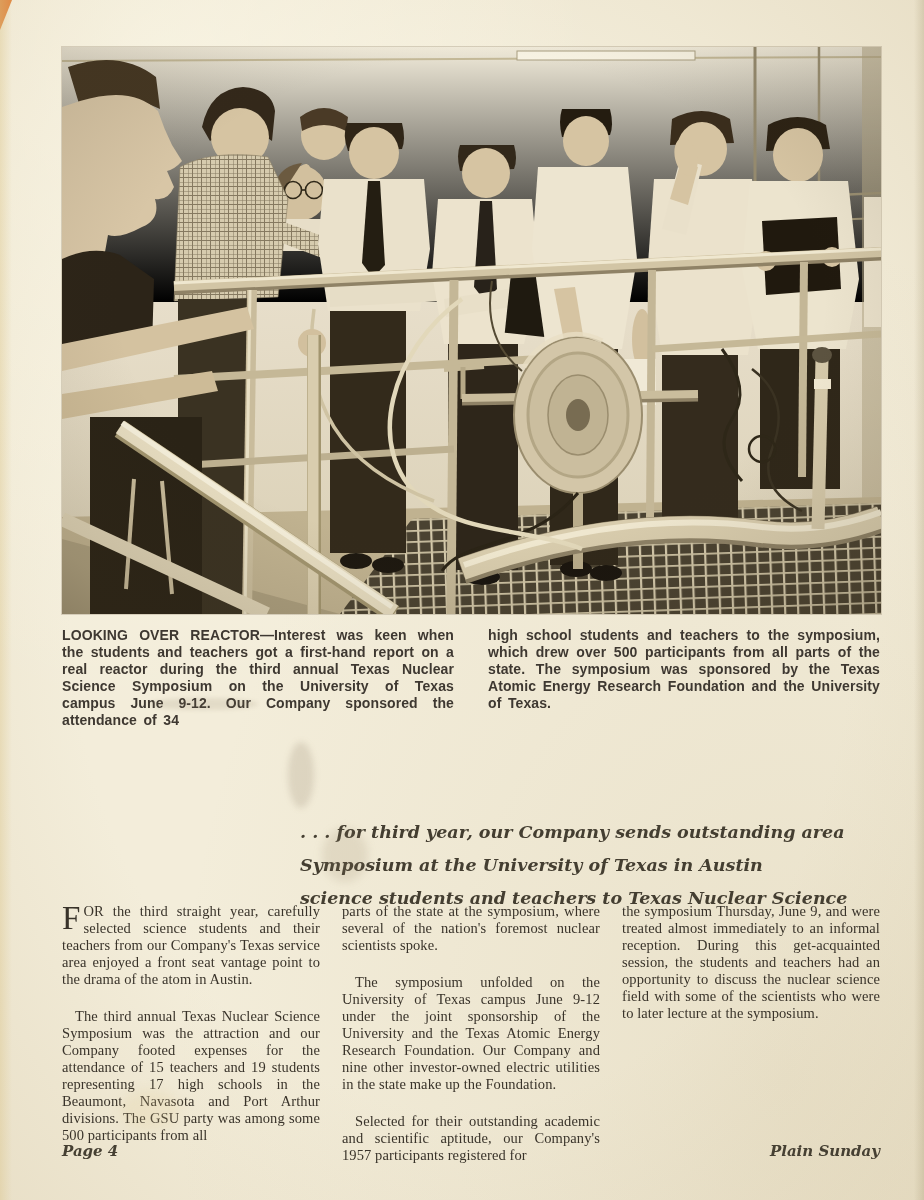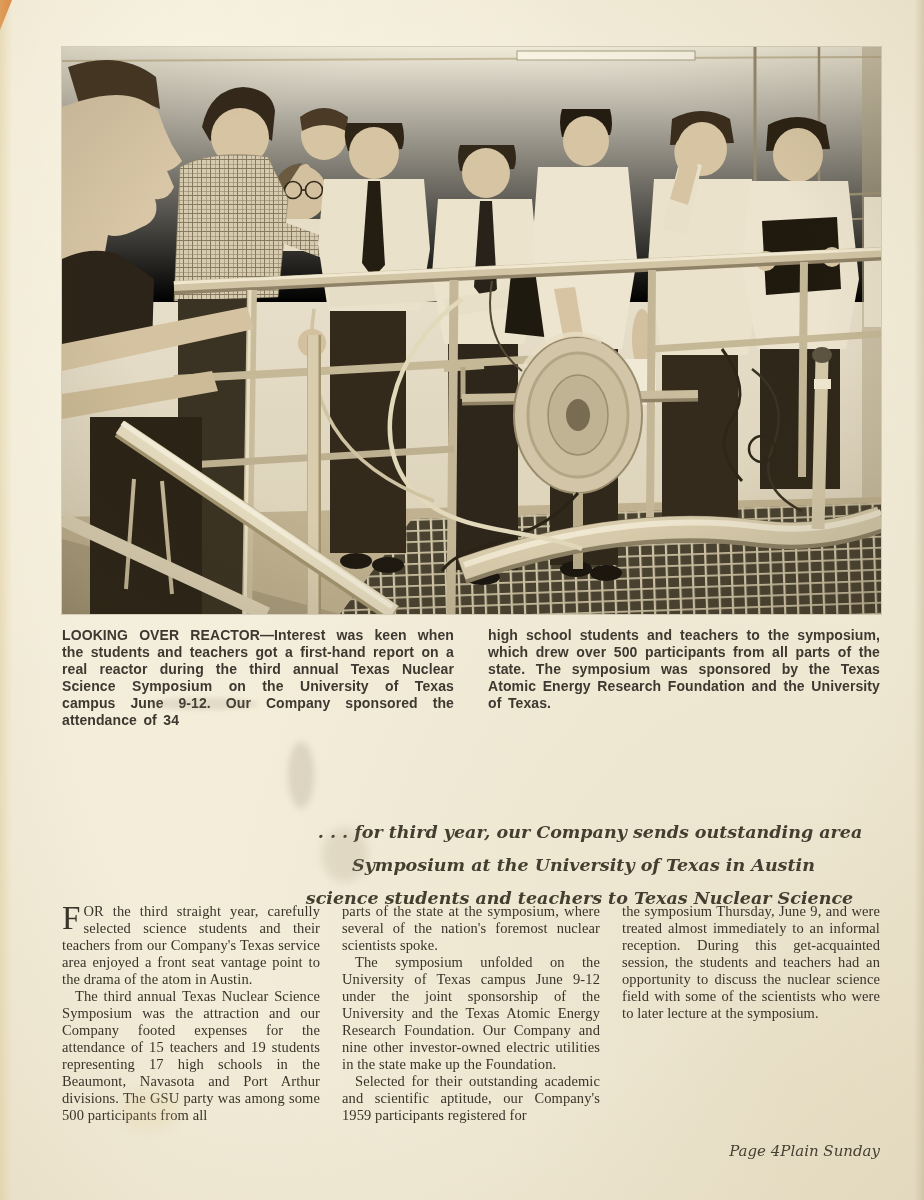--- a/index.html
+++ b/index.html
@@ -35,34 +35,34 @@
   .caption p{margin:0;flex:1;text-align:justify;word-spacing:2.5px;letter-spacing:.1px;}
 
   .headline{position:absolute;left:60px;top:740px;width:822px;margin:0;
     font-family:"Liberation Serif",serif;font-weight:normal;font-size:43px;
     letter-spacing:1px;word-spacing:15px;color:#5a5244;
     text-shadow:0 0 1px rgba(90,82,68,.55);}
 
   .deck{position:absolute;left:300px;top:816px;width:580px;
     font-family:"DejaVu Serif",serif;font-style:italic;font-weight:bold;
     font-size:17.5px;line-height:33px;color:#443e31;}
-  .deck-line{text-align:center;white-space:nowrap;}
+  .deck-line{text-align:left;white-space:nowrap;}
   .deck-line:nth-child(2){padding-right:13px;}
   .deck-line:nth-child(3){padding-right:21px;}
 
   .body-cols{position:absolute;left:62px;top:903px;width:818px;display:flex;gap:22px;
     font-size:14.5px;line-height:17px;color:#39332a;}
   .body-cols .col{flex:1;}
   .body-cols p{margin:0;text-align:justify;letter-spacing:.1px;}
-  .body-cols p.indent{text-indent:13px;}
+  .body-cols p.indent{text-indent:13px;margin-top:20px;}
   .dropcap{float:left;font-size:33px;line-height:28px;padding:1px 3px 0 0;color:#39332a;}
 
   .footer{position:absolute;left:62px;top:1142px;width:818px;display:flex;
-    justify-content:flex-end;font-family:"DejaVu Serif",serif;
-    font-style:italic;font-weight:normal;font-size:15px;color:#464033;}
+    justify-content:space-between;font-family:"DejaVu Serif",serif;
+    font-style:italic;font-weight:bold;font-size:15px;color:#464033;}
 </style>
 </head>
 <body>
 
 <div class="page">
 
   <div class="photo">
     <svg viewBox="0 0 819 567" preserveAspectRatio="none">
       <defs>
         <linearGradient id="pg" x1="0" y1="0" x2="0" y2="1">
@@ -251,21 +251,21 @@
   </div>
 
   <div class="body-cols">
     <div class="col">
       <p><span class="dropcap">F</span><span>OR the third straight year, carefully selected science students and their teachers from our Company's Texas service area enjoyed a front seat vantage point to the drama of the atom in Austin.</span></p>
       <p class="indent">The third annual Texas Nuclear Science Symposium was the attraction and our Company footed expenses for the attendance of 15 teachers and 19 students representing 17 high schools in the Beaumont, Navasota and Port Arthur divisions. The GSU party was among some 500 participants from all</p>
     </div>
     <div class="col">
       <p>parts of the state at the symposium, where several of the nation's foremost nuclear scientists spoke.</p>
       <p class="indent">The symposium unfolded on the University of Texas campus June 9-12 under the joint sponsorship of the University and the Texas Atomic Energy Research Foundation. Our Company and nine other investor-owned electric utilities in the state make up the Foundation.</p>
-      <p class="indent">Selected for their outstanding academic and scientific aptitude, our Company's 1959 participants registered for</p>
+      <p class="indent">Selected for their outstanding academic and scientific aptitude, our Company's 1957 participants registered for</p>
     </div>
     <div class="col">
       <p>the symposium Thursday, June 9, and were treated almost immediately to an informal reception. During this get-acquainted session, the students and teachers had an opportunity to discuss the nuclear science field with some of the scientists who were to later lecture at the symposium.</p>
     </div>
   </div>
 
   <div class="footer">
     <span>Page 4</span>
     <span>Plain Sunday</span>
   </div>

